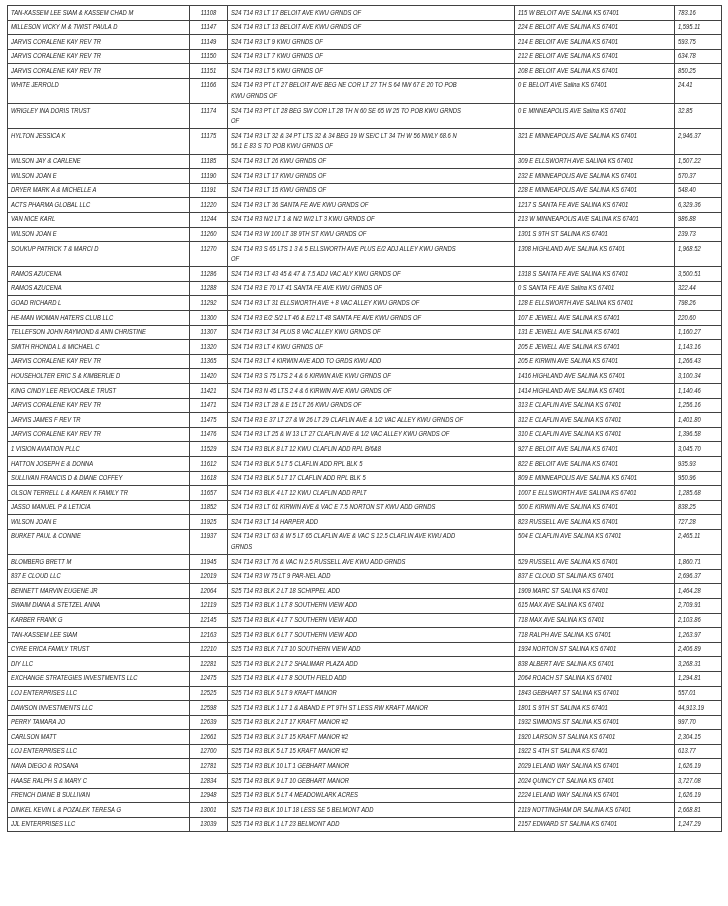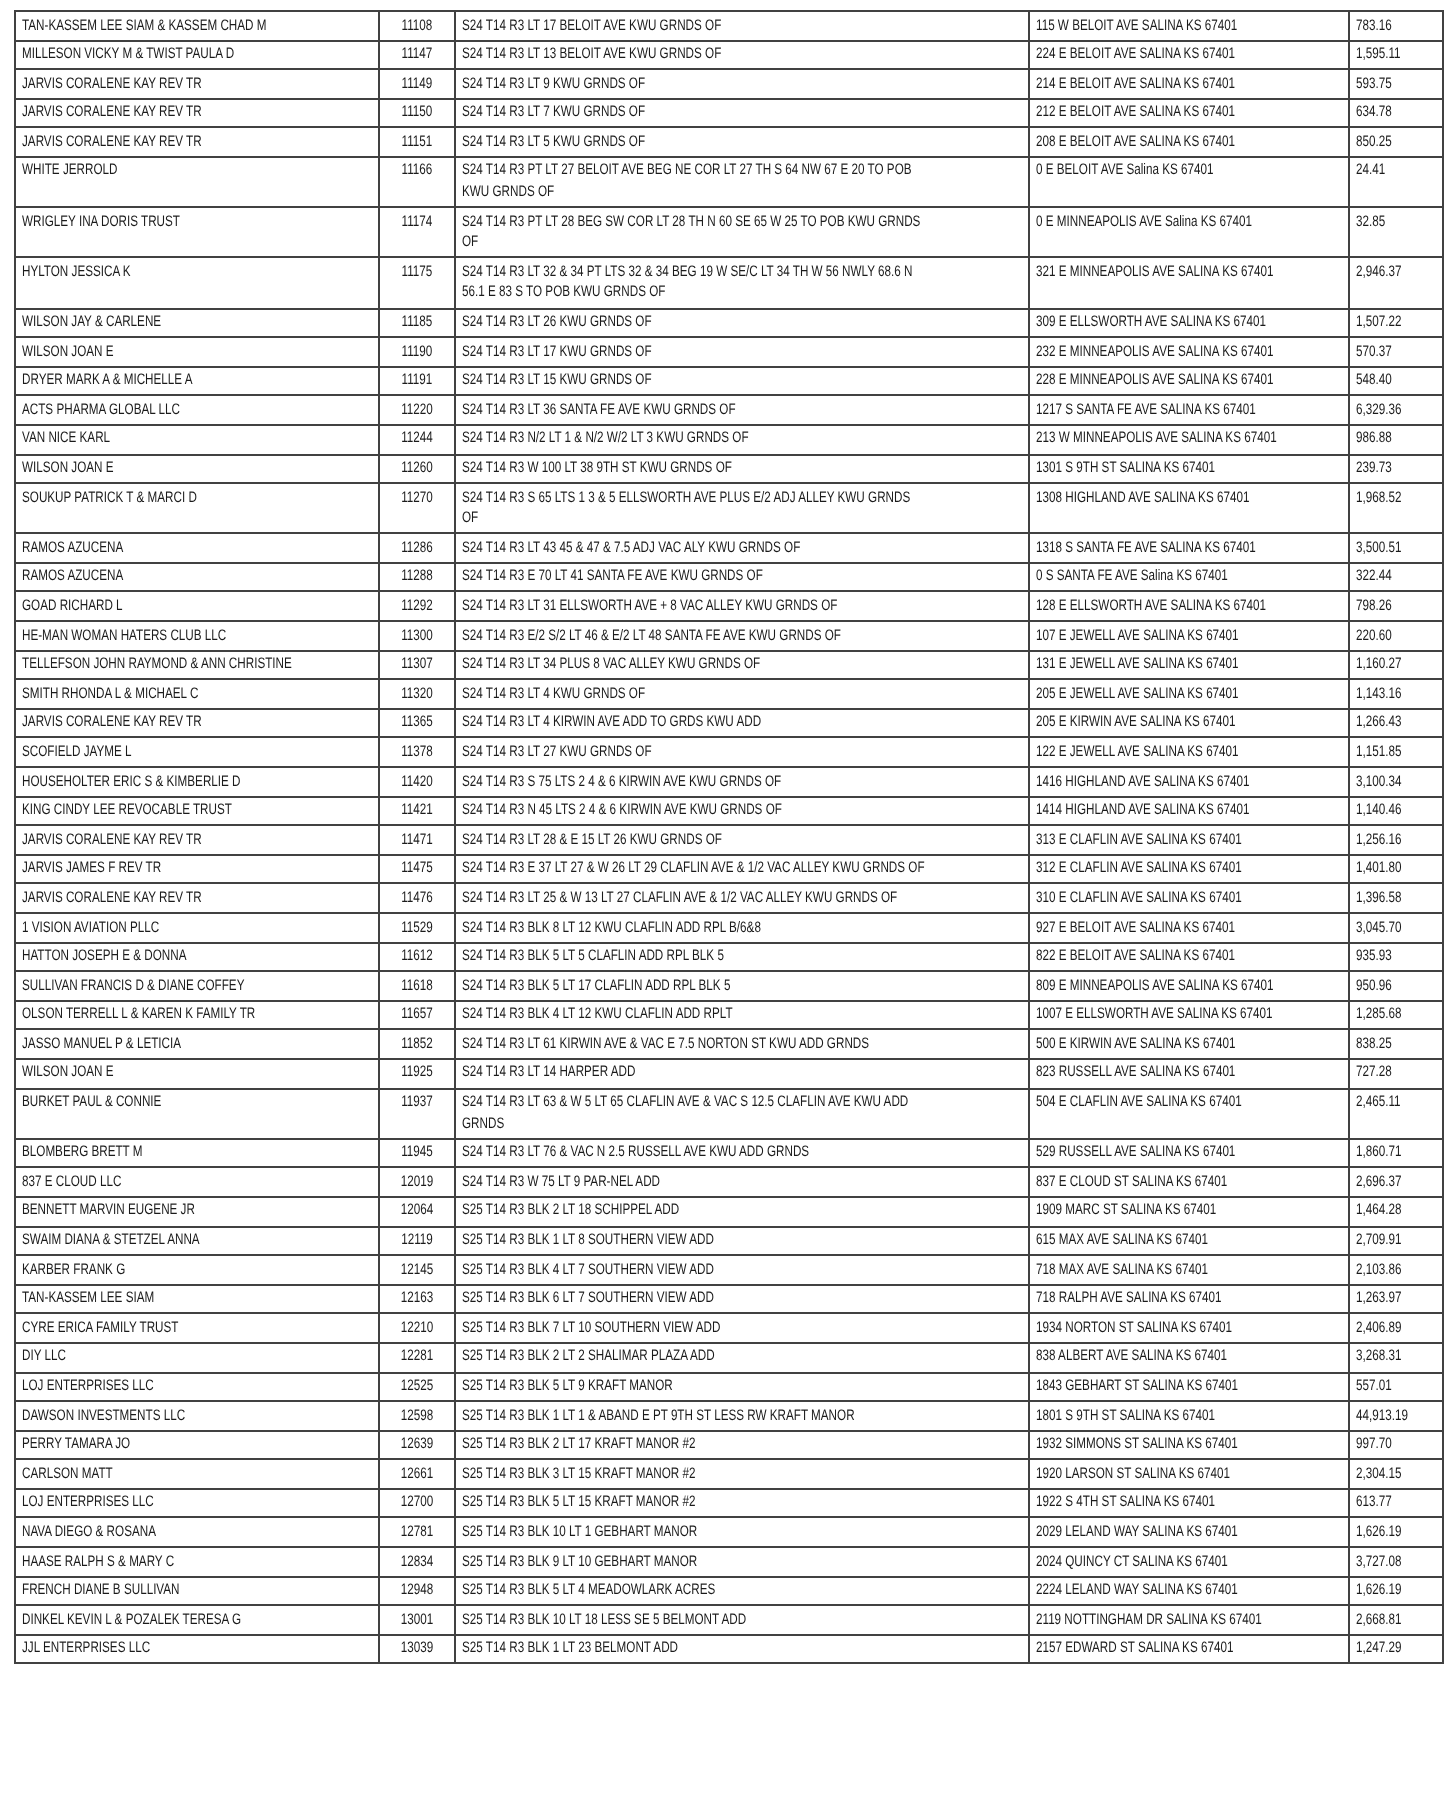--- a/index.html
+++ b/index.html
@@ -10,21 +10,21 @@
   *{box-sizing:border-box;margin:0;padding:0;}
   html,body{width:728px;background:var(--bg-color);}
   body{
     font-family:"Liberation Sans", sans-serif;
     color:var(--text-color);
     position:relative;
     width:728px;height:906px;
     overflow:hidden;
   }
   .page{
-    position:absolute;left:0;top:0;width:728px;height:661px;background:var(--bg-color);
+    position:absolute;left:0;top:0;width:728px;height:661px;background:var(--bg-color);font-style:italic;
   }
   table.roll{
     border-collapse:collapse;
     table-layout:fixed;
     width:714px;
     margin:5px 7px 0 7px;
     border:1px solid var(--border-color);
   }
   col.c-name{width:182px;}
   col.c-id{width:38px;}
@@ -438,37 +438,20 @@
           </td>
     <td class="t-addr">
             <span class="cnd">205 E KIRWIN AVE SALINA KS 67401</span>
           </td>
     <td class="t-amt">
             <span class="cnd">1,266.43</span>
           </td>
   </tr>
         <tr>
     <td class="t-name">
-            <span class="cnd">SCOFIELD JAYME L</span>
-          </td>
-    <td class="t-id">
-            <span class="cnd">11378</span>
-          </td>
-    <td class="t-legal">
-            <span class="cnd">S24 T14 R3 LT 27 KWU GRNDS OF</span>
-          </td>
-    <td class="t-addr">
-            <span class="cnd">122 E JEWELL AVE SALINA KS 67401</span>
-          </td>
-    <td class="t-amt">
-            <span class="cnd">1,151.85</span>
-          </td>
-  </tr>
-        <tr>
-    <td class="t-name">
             <span class="cnd">HOUSEHOLTER ERIC S &amp; KIMBERLIE D</span>
           </td>
     <td class="t-id">
             <span class="cnd">11420</span>
           </td>
     <td class="t-legal">
             <span class="cnd">S24 T14 R3 S 75 LTS 2 4 &amp; 6 KIRWIN AVE KWU GRNDS OF</span>
           </td>
     <td class="t-addr">
             <span class="cnd">1416 HIGHLAND AVE SALINA KS 67401</span>
@@ -792,20 +775,37 @@
             <span class="cnd">12281</span>
           </td>
     <td class="t-legal">
             <span class="cnd">S25 T14 R3 BLK 2 LT 2 SHALIMAR PLAZA ADD</span>
           </td>
     <td class="t-addr">
             <span class="cnd">838 ALBERT AVE SALINA KS 67401</span>
           </td>
     <td class="t-amt">
             <span class="cnd">3,268.31</span>
+          </td>
+  </tr>
+        <tr>
+    <td class="t-name">
+            <span class="cnd">EXCHANGE STRATEGIES INVESTMENTS LLC</span>
+          </td>
+    <td class="t-id">
+            <span class="cnd">12475</span>
+          </td>
+    <td class="t-legal">
+            <span class="cnd">S25 T14 R3 BLK 4 LT 8 SOUTH FIELD ADD</span>
+          </td>
+    <td class="t-addr">
+            <span class="cnd">2064 ROACH ST SALINA KS 67401</span>
+          </td>
+    <td class="t-amt">
+            <span class="cnd">1,294.81</span>
           </td>
   </tr>
         <tr>
     <td class="t-name">
             <span class="cnd">LOJ ENTERPRISES LLC</span>
           </td>
     <td class="t-id">
             <span class="cnd">12525</span>
           </td>
     <td class="t-legal">

